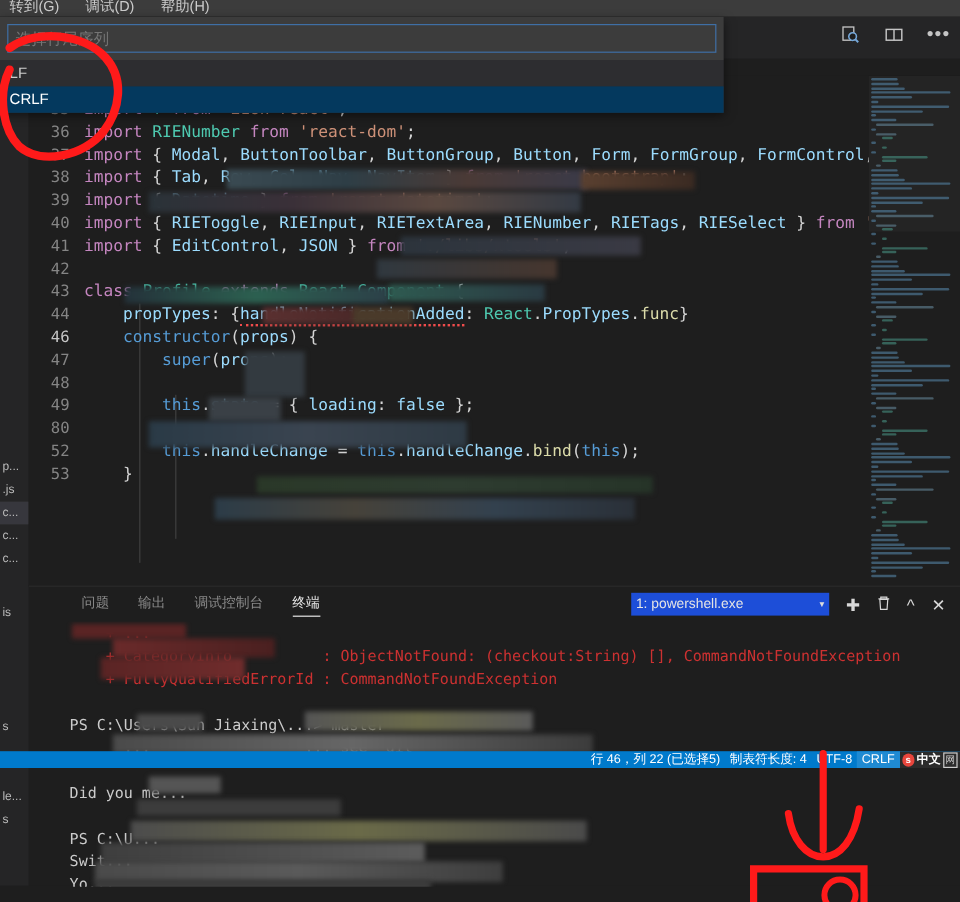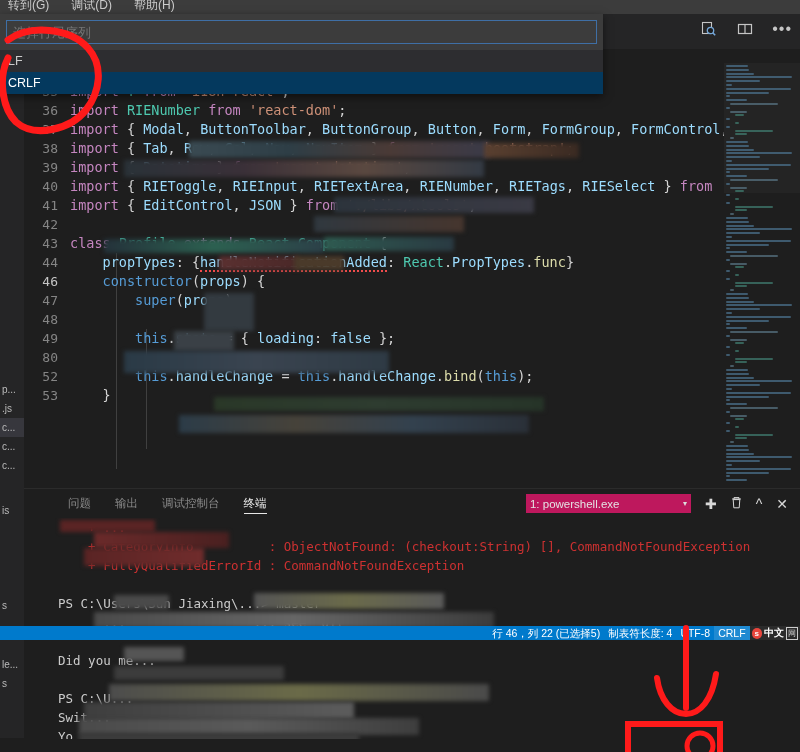--- a/index.html
+++ b/index.html
@@ -137,21 +137,21 @@
   .ptab.active { color:#e7e7e7; }
   .ptab.active:after {
     content:""; position:absolute; left:12px; right:12px; bottom:4px;
     height:1px; background:#e7e7e7;
   }
   .panel-right {
     position:absolute; right:12px; top:0; height:29px;
     display:flex; align-items:center; gap:14px;
   }
   .term-select {
-    width:165px; height:19px; background:#be185d; color:#e4e4e4;
+    width:165px; height:19px; background:#1d4ed8; color:#e4e4e4;
     font-size:11.5px; display:flex; align-items:center;
     padding:0 4px; justify-content:space-between;
   }
   .term-select .caret { font-size:8px; color:#dddddd; }
   .pbtn { color:#d8d8d8; font-size:14px; line-height:14px; }
 
   .terminal {
     position:absolute; left:0; top:29px; width:776px; height:221px;
     overflow:hidden; font-family:"DejaVu Sans Mono", monospace; font-size:12.5px;
   }

